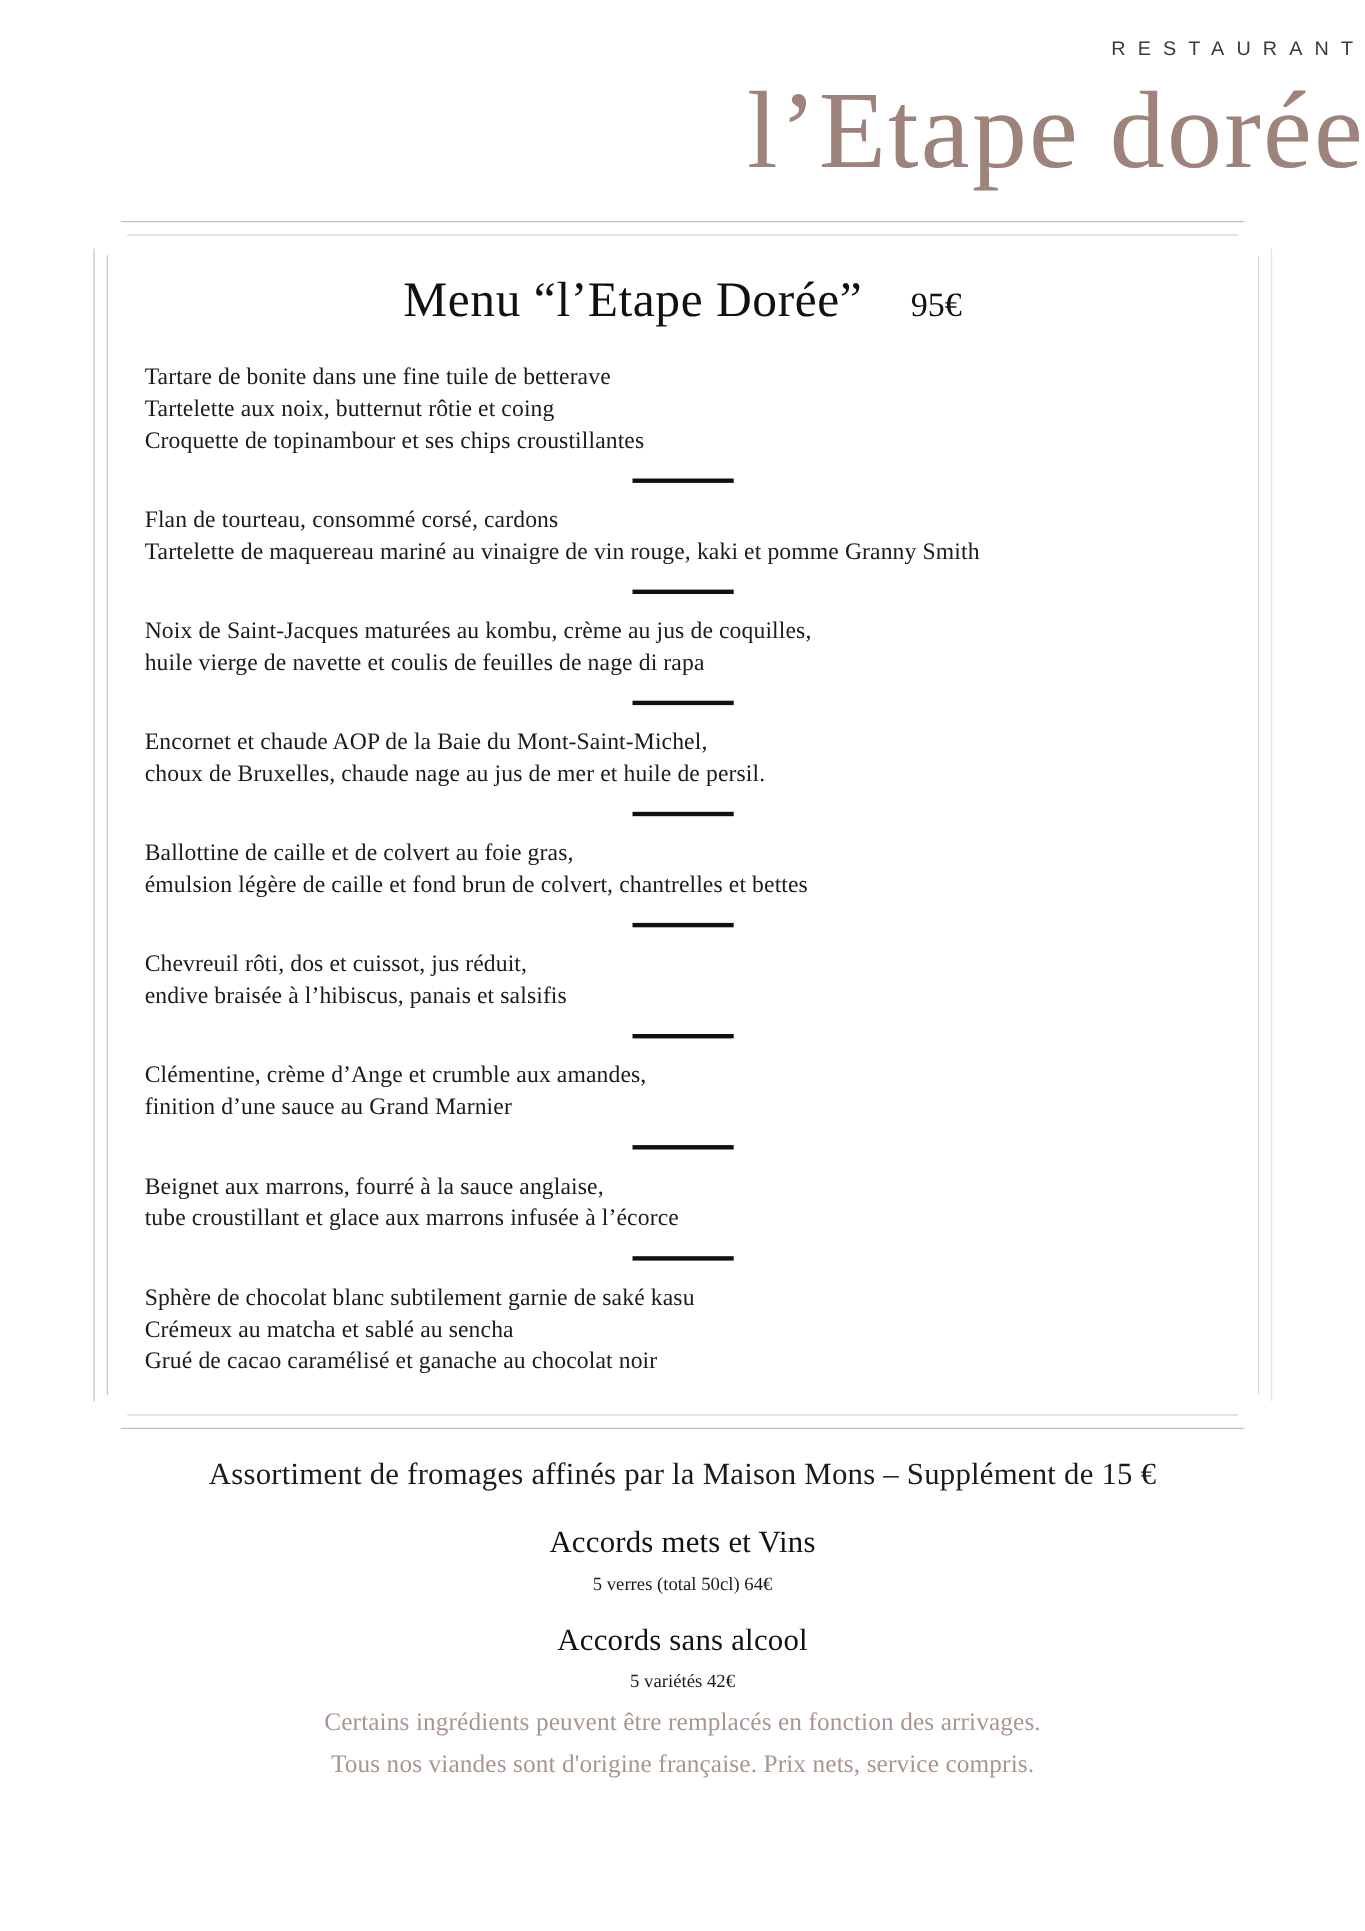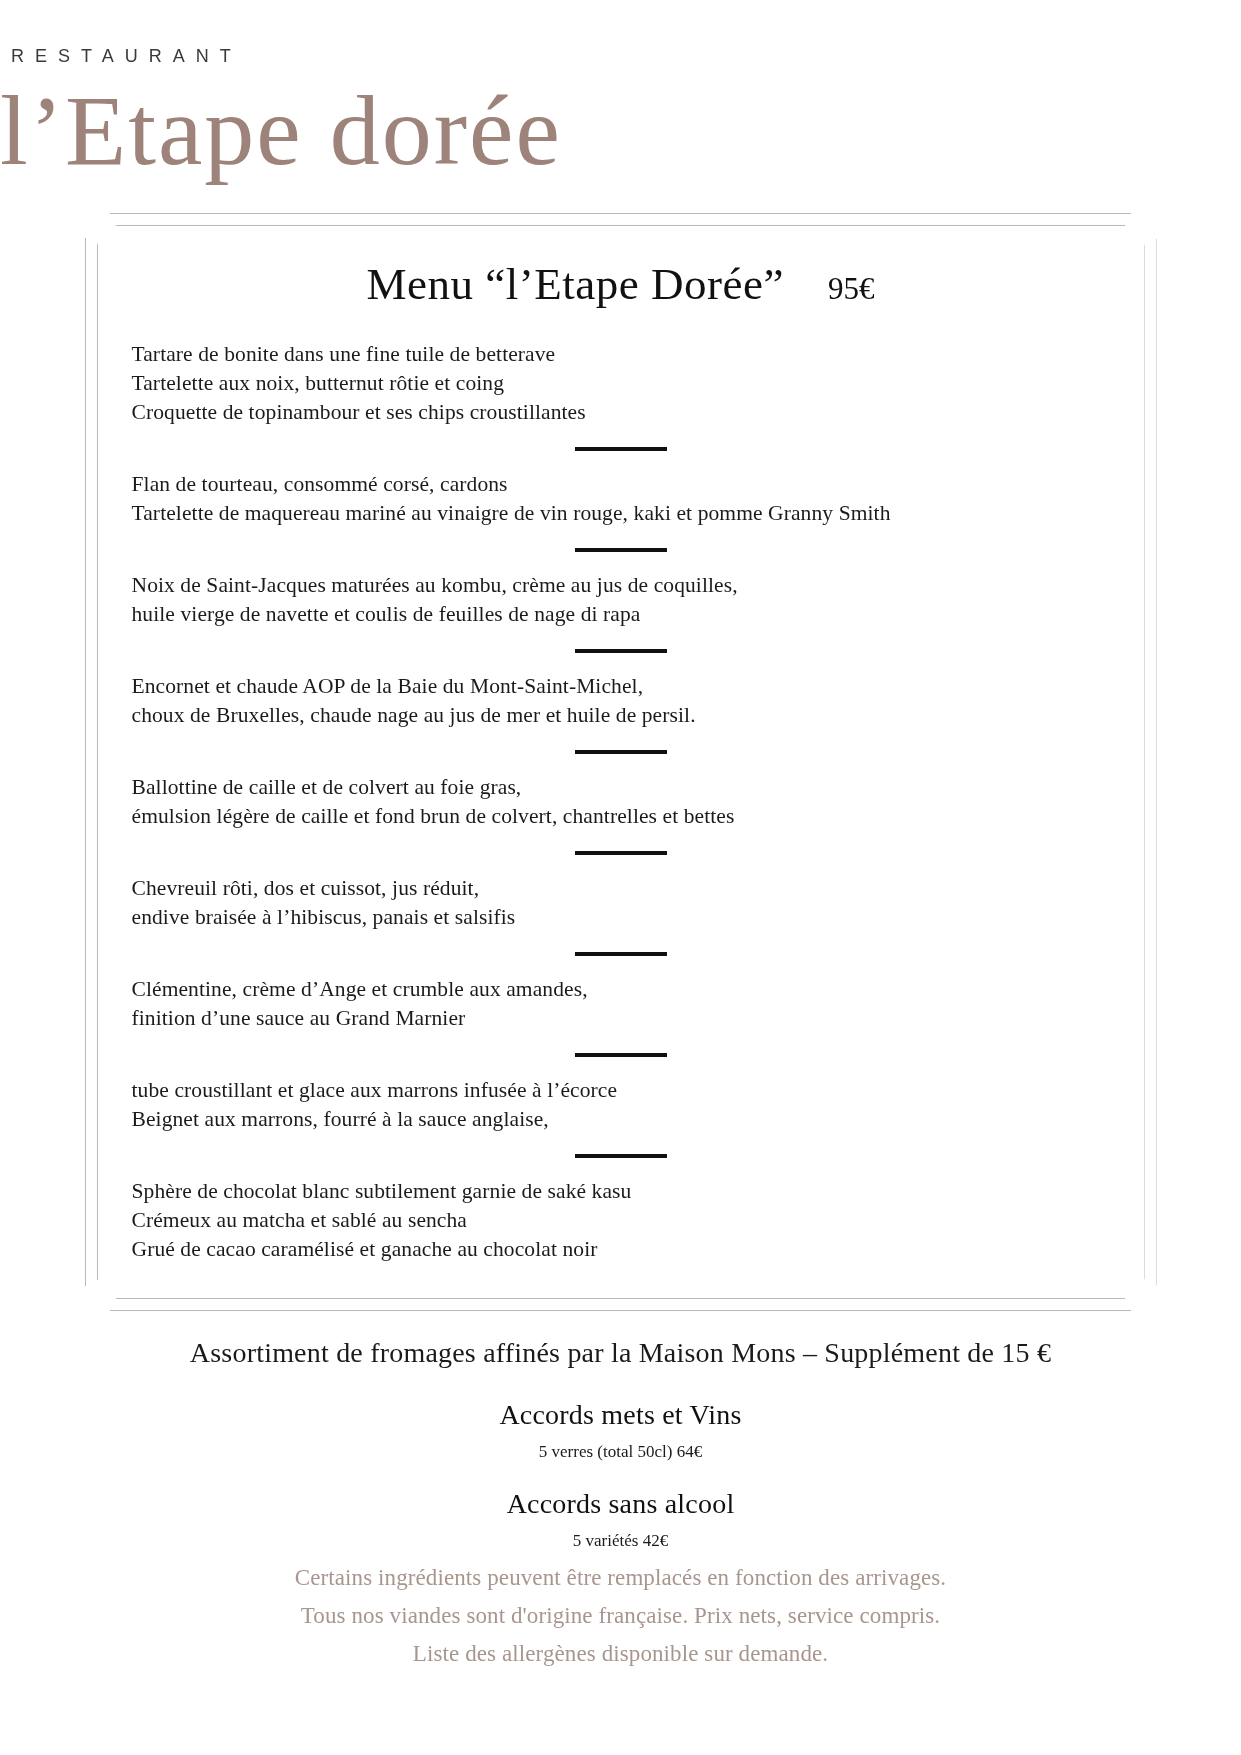--- a/index.html
+++ b/index.html
@@ -11,22 +11,22 @@
     width: 1241px;
     height: 1755px;
     font-family: "Liberation Serif", "DejaVu Serif", serif;
     color: #1a1a1a;
     position: relative;
     overflow: hidden;
   }
 
   
   .header {
-    padding-top: 46px;
-    text-align: left;
+    padding-top: 34px;
+    text-align: right;
   }
   .eyebrow {
     font-family: "Liberation Sans", sans-serif;
     font-size: 18px;
     letter-spacing: 11px;
     text-indent: 11px;
     color: #3a3a3a;
     font-weight: 400;
   }
   .brand {
@@ -187,22 +187,22 @@
             <div class="course-line">Chevreuil rôti, dos et cuissot, jus réduit,</div>
             <div class="course-line">endive braisée à l’hibiscus, panais et salsifis</div>
           </div>
           <hr class="sep">
           <div class="course">
             <div class="course-line">Clémentine, crème d’Ange et crumble aux amandes,</div>
             <div class="course-line">finition d’une sauce au Grand Marnier</div>
           </div>
           <hr class="sep">
           <div class="course">
+            <div class="course-line">Beignet aux marrons, fourré à la sauce anglaise,</div>
             <div class="course-line">tube croustillant et glace aux marrons infusée à l’écorce</div>
-            <div class="course-line">Beignet aux marrons, fourré à la sauce anglaise,</div>
           </div>
           <hr class="sep">
           <div class="course">
             <div class="course-line">Sphère de chocolat blanc subtilement garnie de saké kasu</div>
             <div class="course-line">Crémeux au matcha et sablé au sencha</div>
             <div class="course-line">Grué de cacao caramélisé et ganache au chocolat noir</div>
           </div>
         </div>
 
     </div>
@@ -214,15 +214,14 @@
 
   <div class="pairing-title">Accords mets et Vins</div>
   <div class="pairing-sub">5 verres (total 50cl)  64€</div>
 
   <div class="pairing-title second">Accords sans alcool</div>
   <div class="pairing-sub">5 variétés  42€</div>
 
   <div class="notes" id="notes">
       <div class="note-line">Certains ingrédients peuvent être remplacés en fonction des arrivages.</div>
       <div class="note-line">Tous nos viandes sont d'origine française. Prix nets, service compris.</div>
-      <div class="note-line">Liste des allergènes disponible sur demande.</div>
     </div>
 </div>
 
 </body></html>

